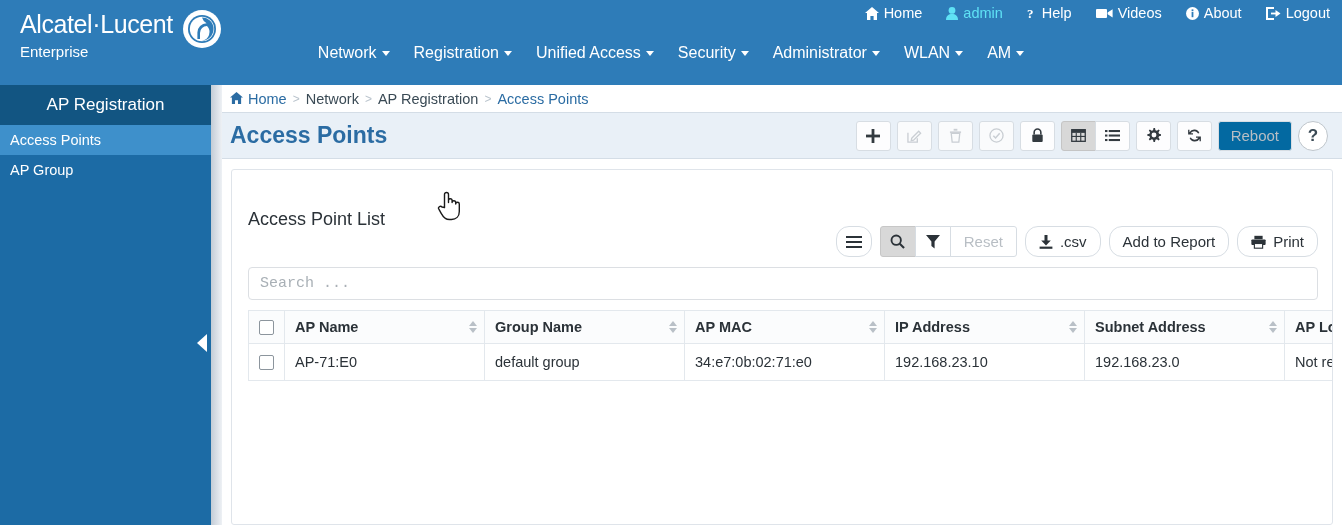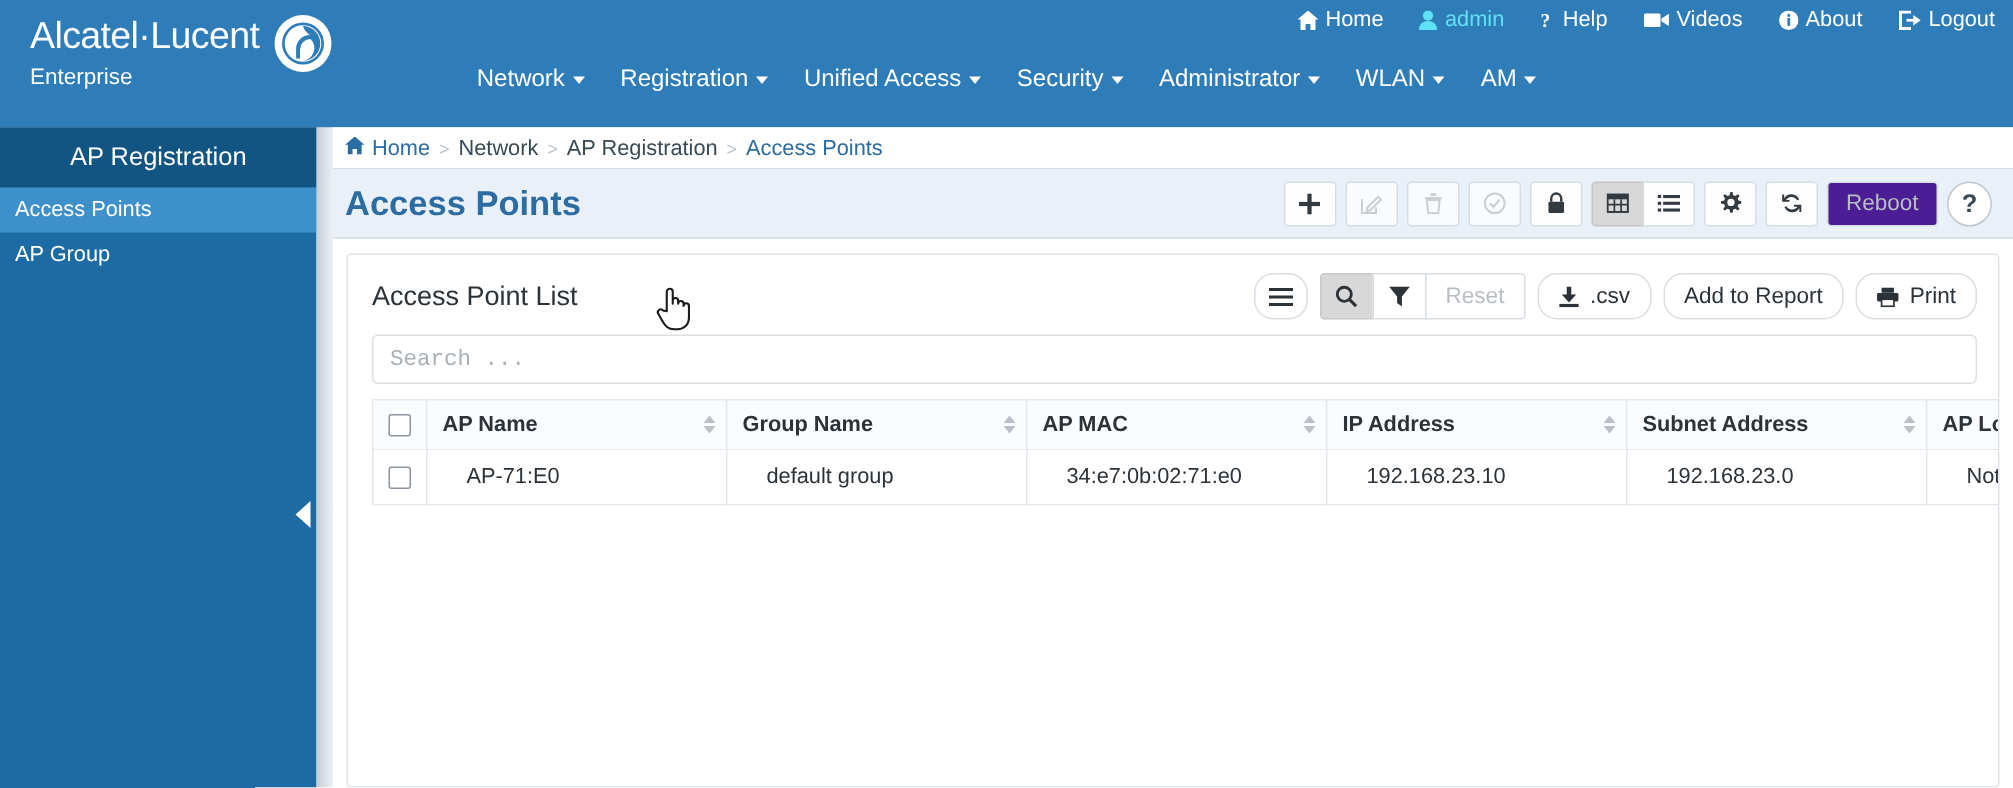--- a/index.html
+++ b/index.html
@@ -122,21 +122,21 @@
   }
   .tbtn.disabled { color: #c9ced3; background: #fafbfc; cursor: default; }
   .tbtn.pressed { background: #d8d8d8; border-color: #c5c5c5; }
   .tbtn svg { display: block; }
   .seg { display: flex; }
   .seg .tbtn { border-radius: 0; margin-left: -1px; }
   .seg .tbtn:first-child { border-radius: 3px 0 0 3px; margin-left: 0; }
   .seg .tbtn:last-child { border-radius: 0 3px 3px 0; }
   .tbtn-text {
     height: 30px; padding: 0 12px; border: 1px solid #d7dde3; border-radius: 3px;
-    background: #4c1d95; display: flex; align-items: center; justify-content: center;
+    background: #0369a1; display: flex; align-items: center; justify-content: center;
     font-size: 15px; color: #b8bec4; cursor: default;
   }
   .help-round {
     width: 30px; height: 30px; border-radius: 50%;
     border: 1px solid #bfc6cc; background: #ffffff;
     display: flex; align-items: center; justify-content: center;
     font-size: 17px; font-weight: bold; color: #3a4a55; cursor: pointer;
   }
 
   
@@ -155,21 +155,21 @@
     font-size: 15.5px; color: #7a8792; cursor: pointer;
     border-bottom: 3px solid transparent; margin-bottom: -1px;
   }
   .tab.active { color: #2b6ca3; font-weight: bold; border-bottom-color: #2f86d0; }
 
   .list-head {
     display: flex; align-items: center; justify-content: space-between;
     padding: 12px 14px 6px 16px;
   }
   .list-title { font-size: 18px; color: #2b3238; }
-  .list-tools { display: flex; align-items: center; gap: 8px; }
+  .list-tools { display: flex; align-items: center; gap: 8px; margin-top: 44px; }
   .btn {
     height: 31px; padding: 0 13px; border: 1px solid #d7dde3; border-radius: 13px;
     background: #ffffff; display: inline-flex; align-items: center; gap: 7px;
     font-size: 15px; color: #2b3238; cursor: pointer; white-space: nowrap;
   }
   .btn.icon-only { width: 36px; padding: 0; justify-content: center; }
   .btn.pressed { background: #d8d8d8; border-color: #c7c7c7; }
   .btn.disabled { color: #b8bec4; cursor: default; }
   .btn svg { display: block; }
   .seg2 { display: flex; }
@@ -191,21 +191,21 @@
     background: #fbfcfd; border: 1px solid #e3e8ed; border-left: none;
     height: 33px; text-align: left; padding: 0 10px;
     font-size: 14.5px; color: #2b3238; font-weight: bold;
     position: relative; cursor: pointer;
   }
   table.grid th.chk, table.grid td.chk {
     width: 36px; padding: 0; text-align: center; border-left: 1px solid #e3e8ed;
   }
   table.grid td {
     border: 1px solid #e3e8ed; border-left: none; border-top: none;
-    height: 37px; padding: 0 26px; font-size: 14.5px; color: #2b3238;
+    height: 37px; padding: 0 10px; font-size: 14.5px; color: #2b3238;
     background: #ffffff; overflow: hidden; white-space: nowrap;
   }
   .sort-ar {
     position: absolute; right: 7px; top: 50%; transform: translateY(-50%);
     display: flex; flex-direction: column; gap: 2px;
   }
   .sort-ar i { display: block; width: 0; height: 0;
     border-left: 4px solid transparent; border-right: 4px solid transparent; }
   .sort-ar i.up { border-bottom: 5px solid #b9c0c7; }
   .sort-ar i.dn { border-top: 5px solid #b9c0c7; }

